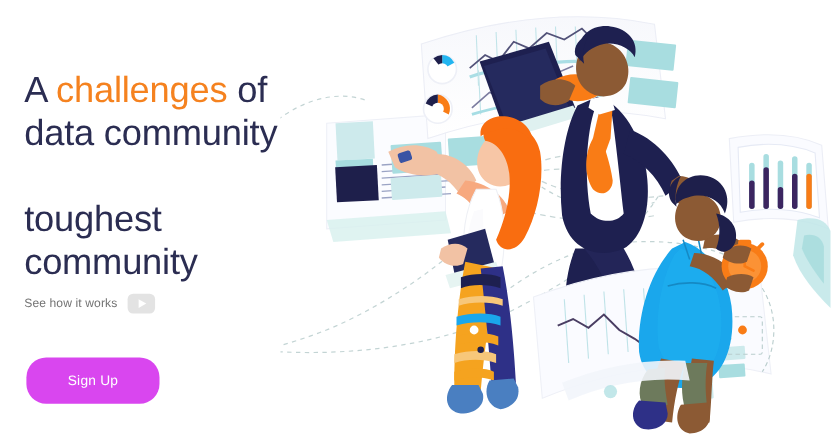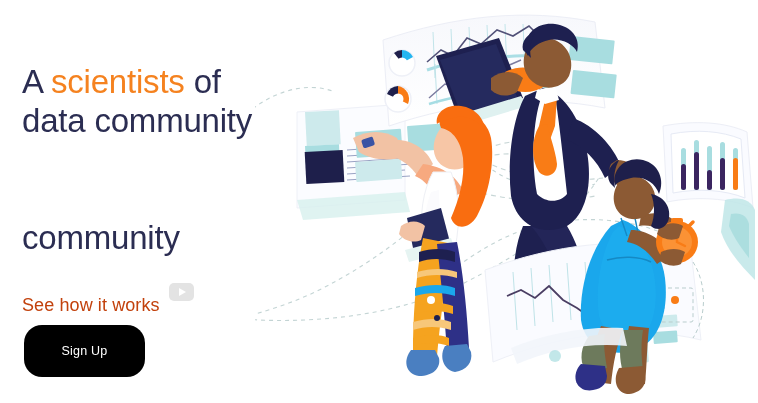--- a/index.html
+++ b/index.html
@@ -26,63 +26,63 @@
     font-family:"Liberation Sans","DejaVu Sans",sans-serif;
   }
   .headline .accent-orange{color:#f5821f;}
   .headline .accent-cyan{color:#23b5f0;}
 
   .works-row{
     position:absolute;left:22px;top:267px;
     display:flex;align-items:center;gap:9px;
   }
   .works-label{
-    font-size:18px;color:#c2410c;letter-spacing:.1px;margin-top:28px;
+    font-size:11px;color:#737373;letter-spacing:.1px;
   }
   .play-btn{
     width:25px;height:18px;border-radius:5px;
     background:#e3e3e3;
     display:flex;align-items:center;justify-content:center;
     cursor:pointer;
   }
   .play-tri{
     width:0;height:0;
     border-left:7px solid #ffffff;
     border-top:4.5px solid transparent;
     border-bottom:4.5px solid transparent;
     margin-left:2px;
   }
 
   .signup{
     position:absolute;left:24px;top:325px;
-    width:121px;height:52px;border-radius:18px;
-    background:#000000;border:none;
+    width:121px;height:42px;border-radius:18px;
+    background:#d946ef;border:none;
     color:#ffffff;font-size:12.5px;letter-spacing:.2px;
     font-family:"Liberation Sans","DejaVu Sans",sans-serif;
     cursor:pointer;
     display:flex;align-items:center;justify-content:center;
   }
 
   
   .illustration{
     position:absolute;left:255px;top:0;width:503px;height:403px;
   }
   .illustration svg{display:block;width:100%;height:100%;}
 </style>
 </head>
 <body>
 
 <div class="hero">
 
   <div class="copy">
     <h1 class="headline">
-      <span><span>A </span><span class="accent-orange">scientists</span><span> of</span></span><br>
+      <span><span>A </span><span class="accent-orange">challenges</span><span> of</span></span><br>
       <span>data community</span><br>
       <br>
-      <br>
+      <span>toughest</span><br>
       <span>community</span>
     </h1>
   </div>
 
   <div class="works-row">
     <span class="works-label">See how it works</span>
     <span class="play-btn">
       <span class="play-tri"></span>
     </span>
   </div>

